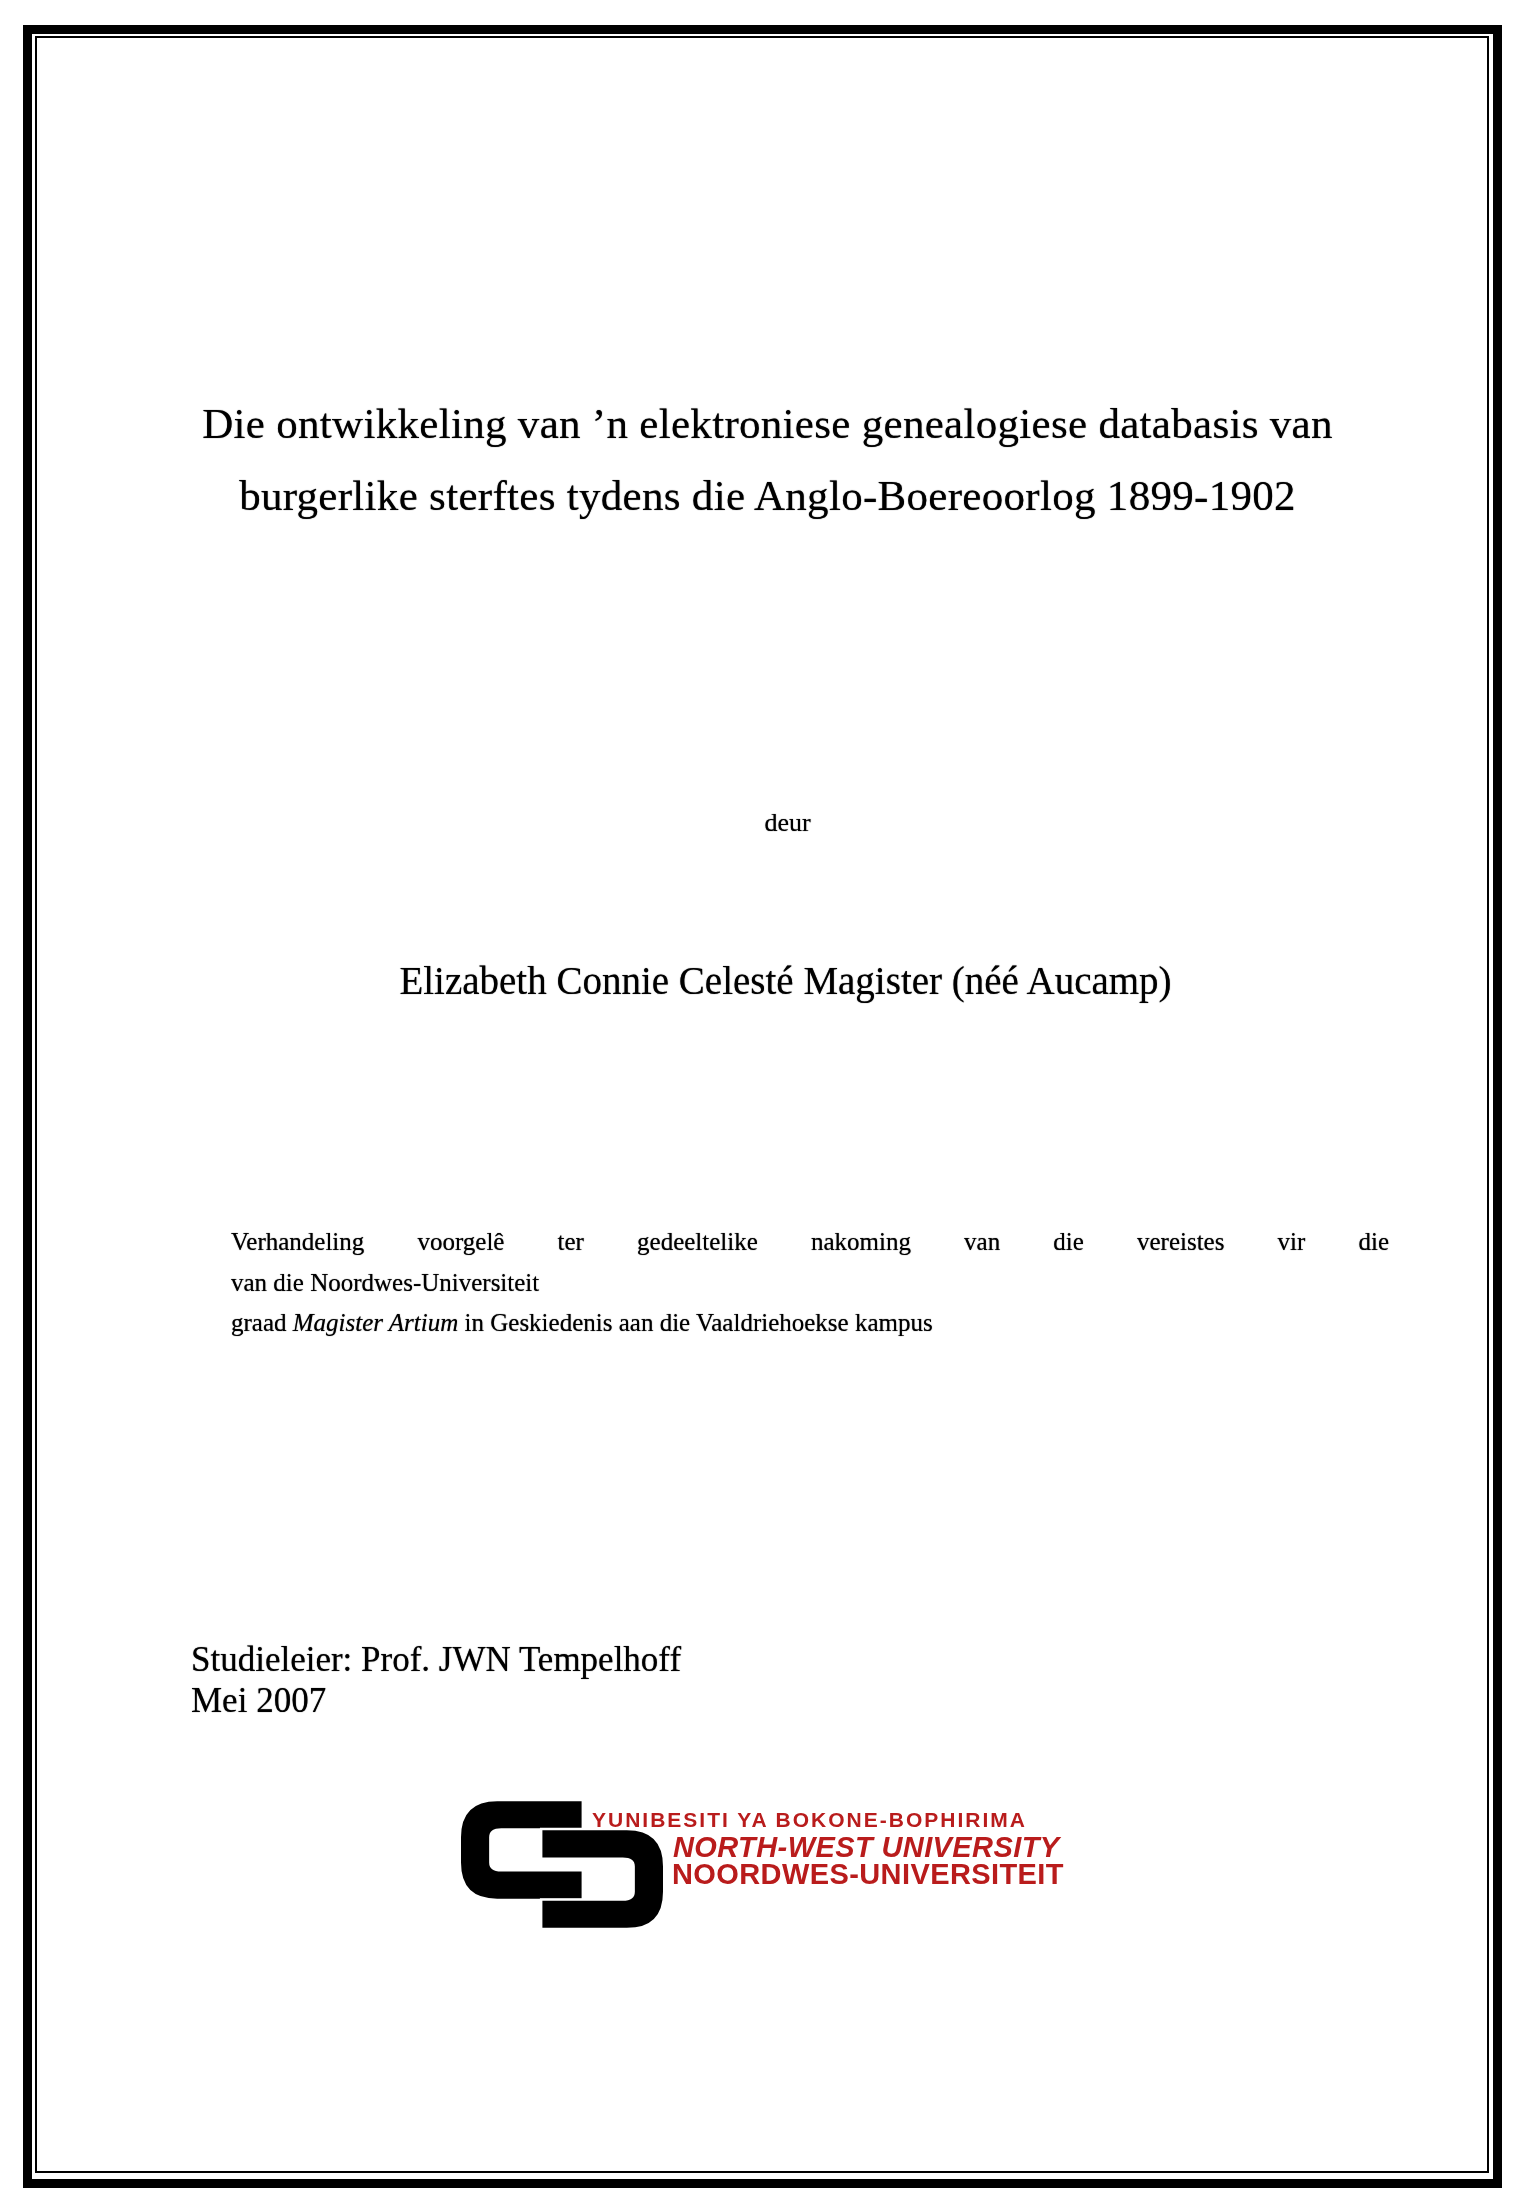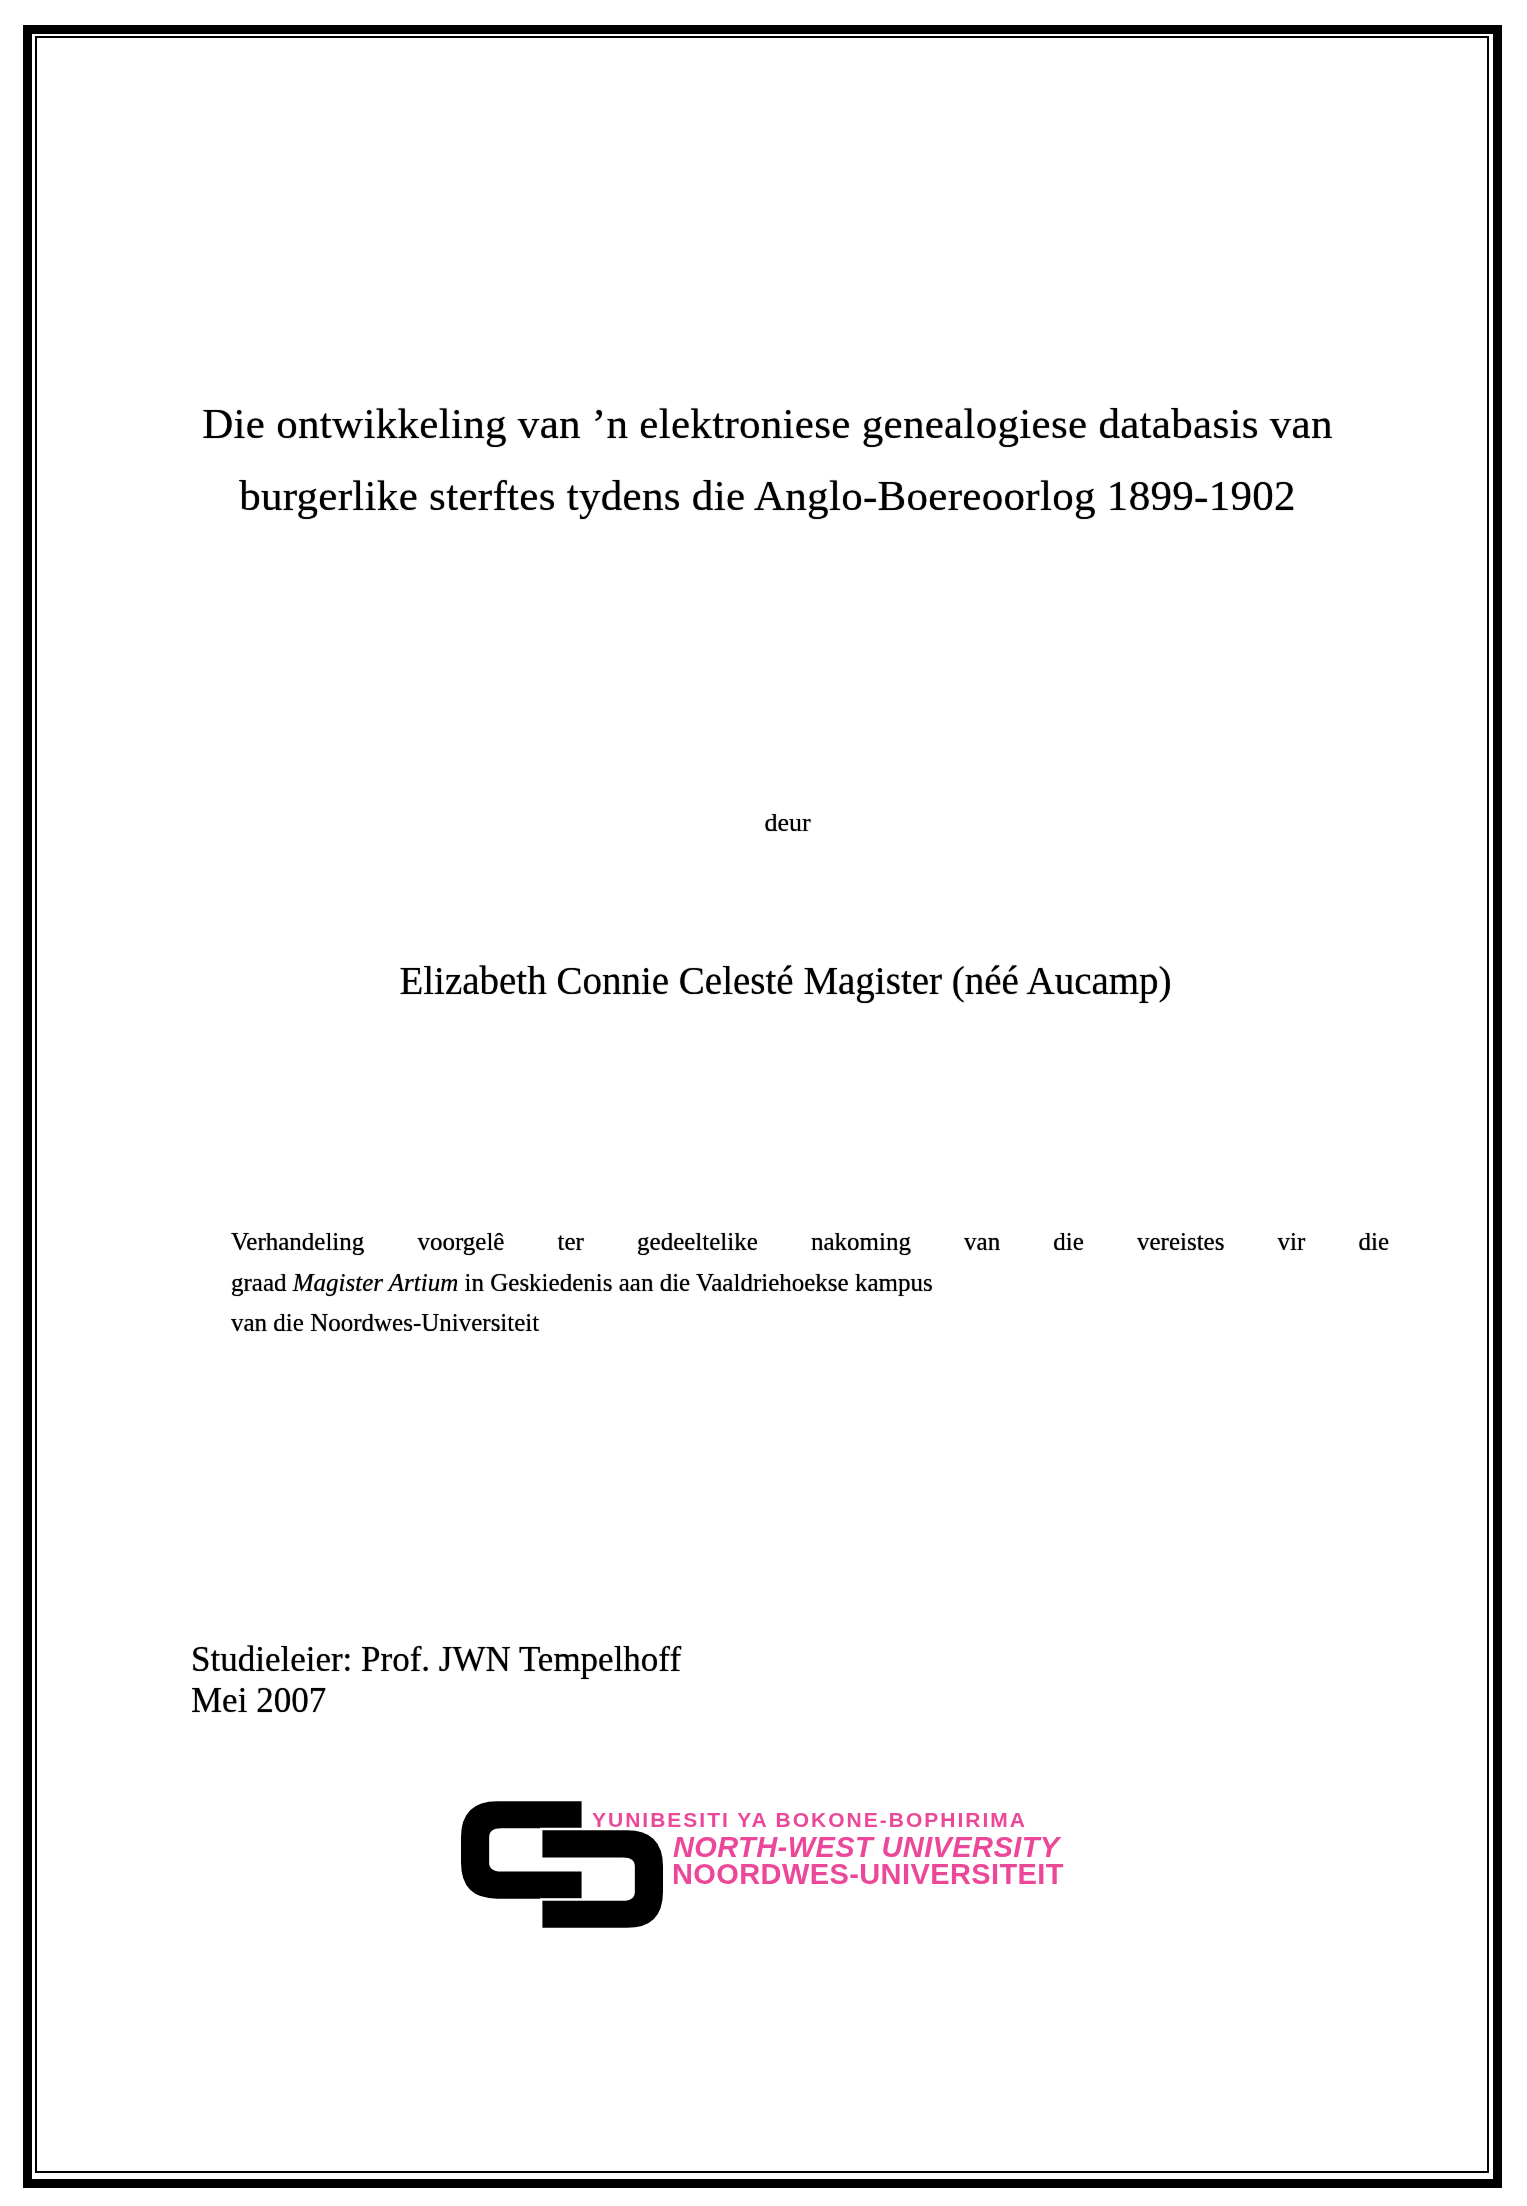--- a/index.html
+++ b/index.html
@@ -82,21 +82,21 @@
   }
 
   .logo-mark {
     position: absolute;
     left: 461px; top: 1801px;
     width: 202px; height: 127px;
   }
   .logo-text {
     font-family: "Liberation Sans", sans-serif;
     font-weight: 700;
-    color: #ec4899;
+    color: #b91c1c;
     position: absolute;
     white-space: nowrap;
   }
   .logo-l1 { left: 592px; top: 1809px; font-size: 21px; line-height: 22px; letter-spacing: 2px; }
   .logo-l2 { left: 673px; top: 1832px; font-size: 29px; line-height: 30px; letter-spacing: 0.4px; font-style: italic; }
   .logo-l3 { left: 672px; top: 1859px; font-size: 29px; line-height: 30px; letter-spacing: 0.4px; }
 </style>
 </head>
 <body>
 
@@ -109,22 +109,22 @@
     <div class="title-line">Die ontwikkeling van ’n elektroniese genealogiese databasis van</div>
     <div class="title-line">burgerlike sterftes tydens die Anglo-Boereoorlog 1899-1902</div>
   </div>
 
   <div class="byline ink">deur</div>
 
   <div class="author ink">Elizabeth Connie Celesté Magister (néé Aucamp)</div>
 
   <div class="statement ink">
     <div class="jl">Verhandeling voorgelê ter gedeeltelike nakoming van die vereistes vir die</div>
+    <div>van die Noordwes-Universiteit</div>
     <div><span>graad </span><span class="it">Magister Artium</span><span> in Geskiedenis aan die Vaaldriehoekse kampus</span></div>
-    <div>van die Noordwes-Universiteit</div>
   </div>
 
   <div class="supervisor-block ink">
     <div>Studieleier: Prof. JWN Tempelhoff</div>
     <div>Mei 2007</div>
   </div>
 
   <svg class="logo-mark" viewBox="0 0 201 126" xmlns="http://www.w3.org/2000/svg" aria-hidden="true">
     <path d="M120,0 H36 Q0,0 0,36 V61 Q0,97 36,97 H120 V70 H40 Q28,70 28,61 V36 Q28,27 40,27 H120 Z" fill="#000"></path>
     <path d="M81,29 H165 Q201,29 201,65 V90 Q201,126 165,126 H81 V99 H161 Q173,99 173,90 V65 Q173,56 161,56 H81 Z" fill="#000" stroke="#ffffff" stroke-width="5" paint-order="stroke"></path>

